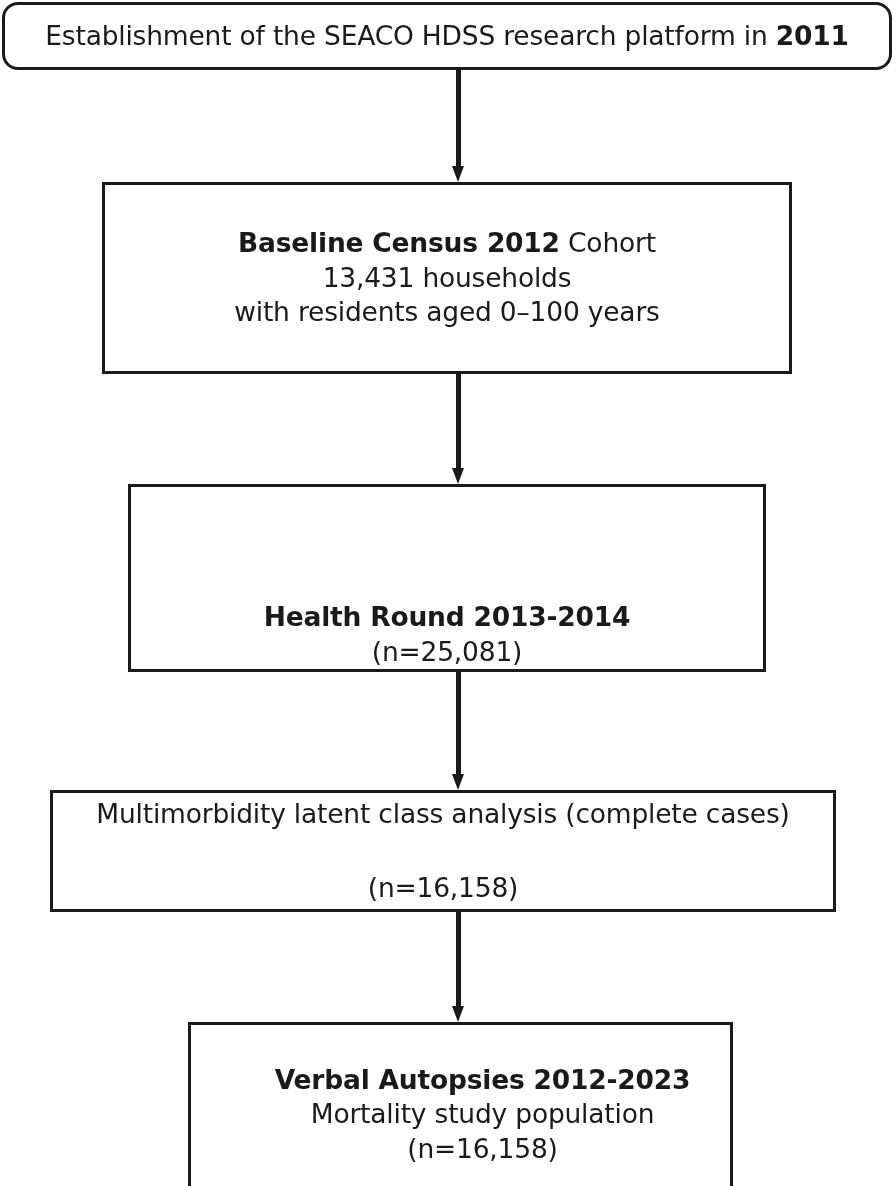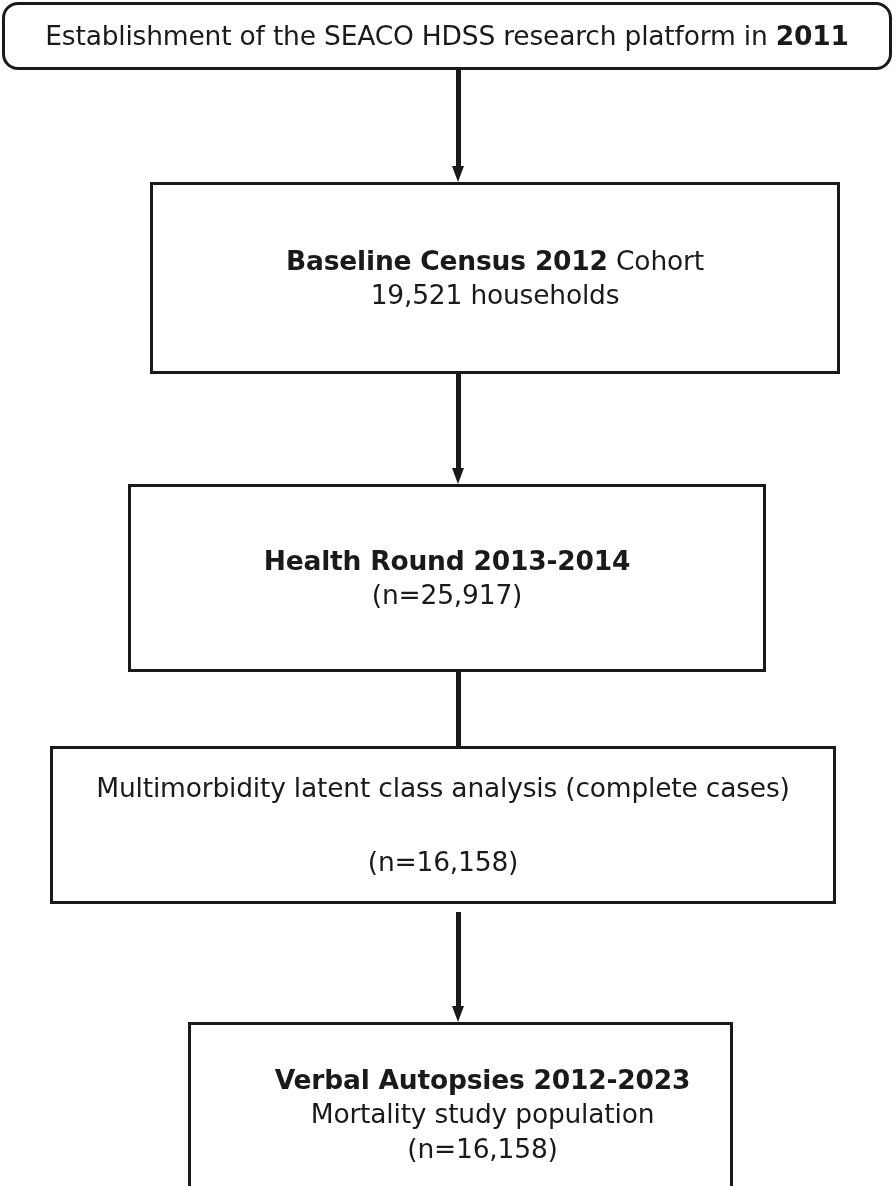--- a/index.html
+++ b/index.html
@@ -39,23 +39,23 @@
     display: block;
     white-space: nowrap;
     font-size: 26.5px;
     letter-spacing: -0.2px;
   }
   .line.bold { font-weight: bold; }
   .line b { font-weight: bold; }
 
   
   #node-establishment { left: 2px;   top: 2px;    width: 890px; height: 68px; }
-  #node-baseline      { left: 102px; top: 182px;  width: 690px; height: 192px; margin-left: 48px; }
-  #node-healthround   { left: 128px; top: 484px;  width: 638px; height: 188px; }
-  #node-lca           { left: 50px;  top: 746px;  width: 786px; height: 158px; gap: 40px; }
+  #node-baseline      { left: 102px; top: 182px;  width: 690px; height: 192px; }
+  #node-healthround   { left: 128px; top: 484px;  width: 638px; height: 188px; justify-content: flex-end; }
+  #node-lca           { left: 50px;  top: 790px;  width: 786px; height: 122px; gap: 40px; }
   #node-verbalautopsy { left: 188px; top: 1022px; width: 545px; height: 185px; padding-left: 44px; }
 
   
   .arrow {
     position: absolute;
     left: 452px;
     width: 13px;
   }
   .arrow .shaft {
     position: absolute;
@@ -98,31 +98,32 @@
     <span class="line"><span>Establishment of the SEACO HDSS research platform in </span><b>2011</b></span>
   </div>
 
   <div class="arrow" id="arrow-1">
     <span class="shaft"></span>
     <span class="head"></span>
   </div>
 
   <div class="node" id="node-baseline">
     <span class="line"><b>Baseline Census 2012</b><span> Cohort</span></span>
-    <span class="line">19,521 households</span>
+    <span class="line">13,431 households</span>
+    <span class="line">with residents aged 0–100 years</span>
   </div>
 
   <div class="arrow" id="arrow-2">
     <span class="shaft"></span>
     <span class="head"></span>
   </div>
 
   <div class="node" id="node-healthround">
     <span class="line bold">Health Round 2013-2014</span>
-    <span class="line">(n=25,917)</span>
+    <span class="line">(n=25,081)</span>
   </div>
 
   <div class="arrow" id="arrow-3">
     <span class="shaft"></span>
     <span class="head"></span>
   </div>
 
   <div class="node" id="node-lca">
     <span class="line">Multimorbidity latent class analysis (complete cases)</span>
     <span class="line">(n=16,158)</span>

